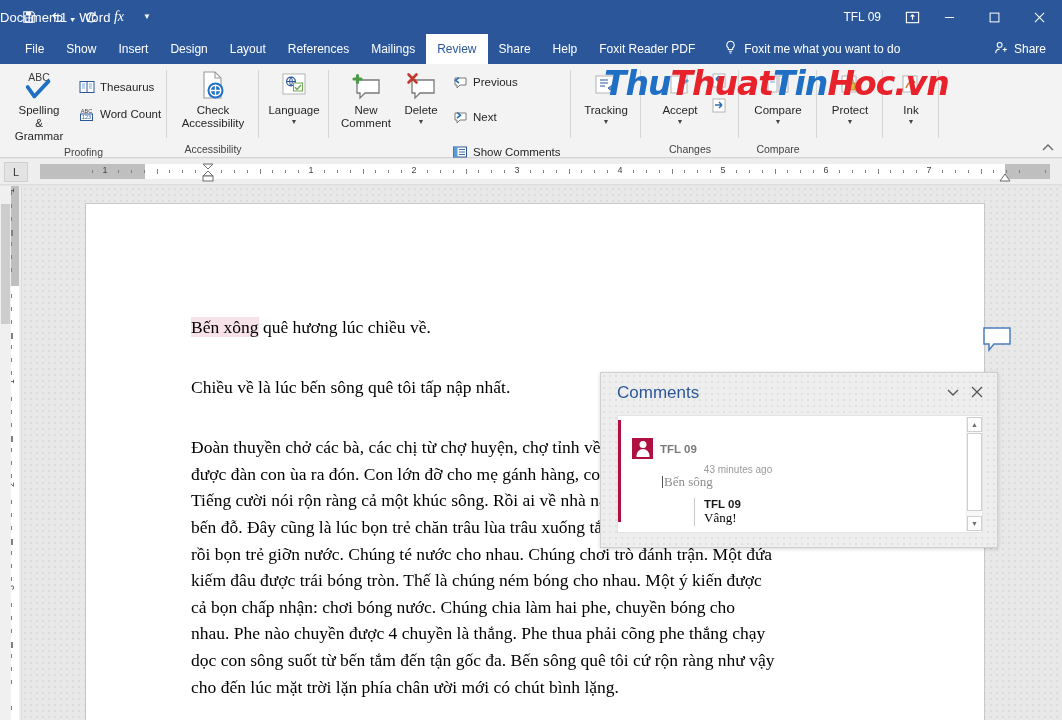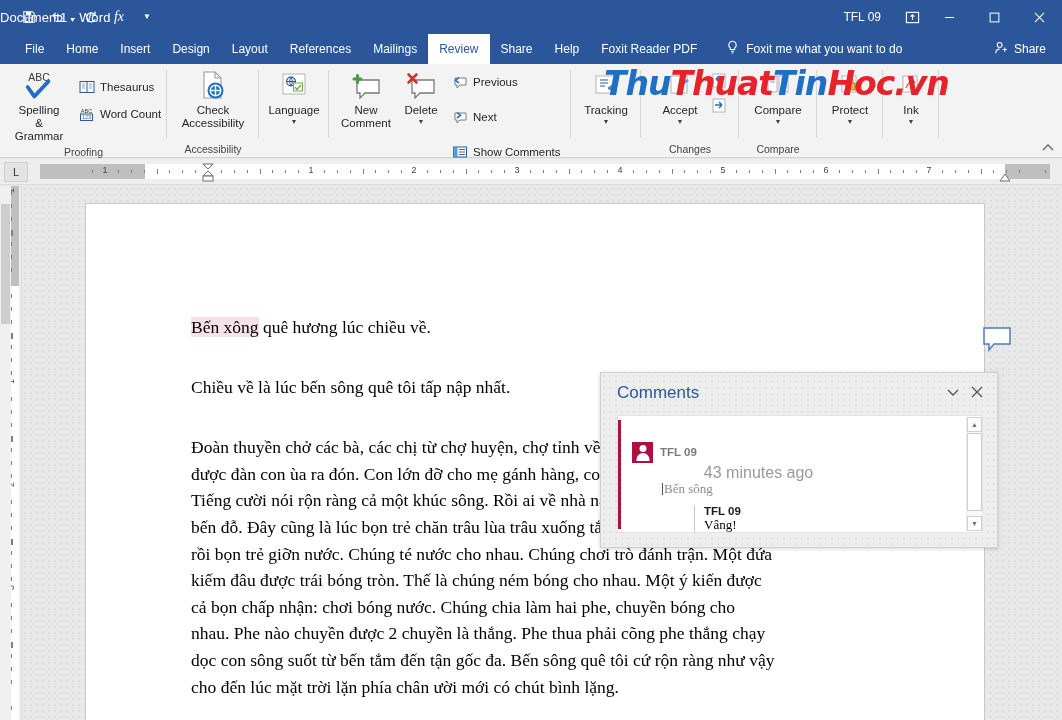--- a/index.html
+++ b/index.html
@@ -209,21 +209,21 @@
   }
   .avatar::before {
     content:""; position:absolute; left:50%; top:3px; width:7px; height:7px; border-radius:50%;
     background:#fff; transform: translateX(-50%);
   }
   .avatar::after {
     content:""; position:absolute; left:50%; top:11px; width:13px; height:8px;
     border-radius: 7px 7px 0 0; background:#fff; transform: translateX(-50%);
   }
   .cmt-author { font-size: 11.5px; font-weight: bold; color: #7a7a7a; }
-  .cmt-time { font-size: 16px; color: #9a9a9a; margin-top: 42px; }
+  .cmt-time { font-size: 10px; color: #9a9a9a; margin-top: 42px; }
   .cmt-body {
     font-family: "Liberation Serif", serif; font-size: 13px; color: #8c8c8c;
     padding-left: 29px; margin-top: -1px; border-left: 1px solid transparent;
   }
   .cmt-body .caret-bar {
     display:inline-block; width:1px; height:12px; background:#555;
     vertical-align:-2px; margin-right:1px;
   }
   .reply {
     margin-left: 62px; margin-top: 8px; padding-left: 9px; border-left: 1px solid #c9c9c9;
@@ -303,21 +303,21 @@
       <div class="win-btn close">
         <svg width="11" height="11" viewBox="0 0 12 12">
             <path d="M1 1l10 10M11 1L1 11" stroke="#fff" stroke-width="1.1"></path>
           </svg>
       </div>
     </div>
   </div>
 
   <div class="tabstrip">
     <div class="tab" style="margin-left:14px;">File</div>
-    <div class="tab">Home</div>
+    <div class="tab">Show</div>
     <div class="tab">Insert</div>
     <div class="tab">Design</div>
     <div class="tab">Layout</div>
     <div class="tab">References</div>
     <div class="tab">Mailings</div>
     <div class="tab active">Review</div>
     <div class="tab">Share</div>
     <div class="tab">Help</div>
     <div class="tab">Foxit Reader PDF</div>
 
@@ -736,21 +736,21 @@
         <div class="para">Chiều về là lúc bến sông quê tôi tấp nập nhất.</div>
         <div class="spacer2"></div>
         <div class="para" id="para3">
             <div style="white-space: nowrap;">Đoàn thuyền chở các bà, các chị từ chợ huyện, chợ tỉnh về. Thuyền vừa cập bến đã</div>
             <div style="white-space: nowrap;">được đàn con ùa ra đón. Con lớn đỡ cho mẹ gánh hàng, con bé xin quà rối rít.</div>
             <div style="white-space: nowrap;">Tiếng cười nói rộn ràng cả một khúc sông. Rồi ai về nhà nấy, chỉ còn thuyền nằm</div>
             <div style="white-space: nowrap;">bến đỗ. Đây cũng là lúc bọn trẻ chăn trâu lùa trâu xuống tắm. Lũ trẻ tắm cho trâu,</div>
             <div style="white-space: nowrap;">rồi bọn trẻ giỡn nước. Chúng té nước cho nhau. Chúng chơi trò đánh trận. Một đứa</div>
             <div style="white-space: nowrap;">kiếm đâu được trái bóng tròn. Thế là chúng ném bóng cho nhau. Một ý kiến được</div>
             <div style="white-space: nowrap;">cả bọn chấp nhận: chơi bóng nước. Chúng chia làm hai phe, chuyền bóng cho</div>
-            <div style="white-space: nowrap;">nhau. Phe nào chuyền được 2 chuyền là thắng. Phe thua phải cõng phe thắng chạy</div>
+            <div style="white-space: nowrap;">nhau. Phe nào chuyền được 4 chuyền là thắng. Phe thua phải cõng phe thắng chạy</div>
             <div style="white-space: nowrap;">dọc con sông suốt từ bến tắm đến tận gốc đa. Bến sông quê tôi cứ rộn ràng như vậy</div>
             <div style="white-space: nowrap;">cho đến lúc mặt trời lặn phía chân ười mới có chút bình lặng.</div>
           </div>
       </div>
       <div class="comment-balloon">
         <svg width="30" height="26" viewBox="0 0 30 26">
             <path d="M2 2h26v16H12l-5 6v-6H2z" fill="#fff" stroke="#4a7ebb" stroke-width="1.5"></path>
           </svg>
       </div>
     </div>

